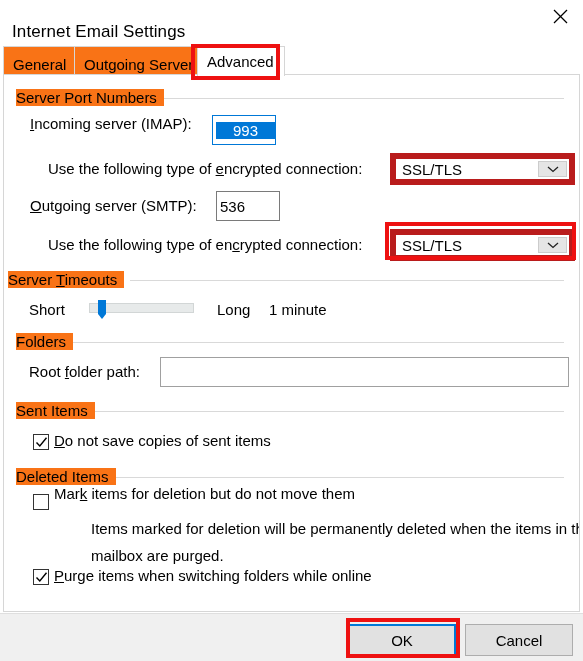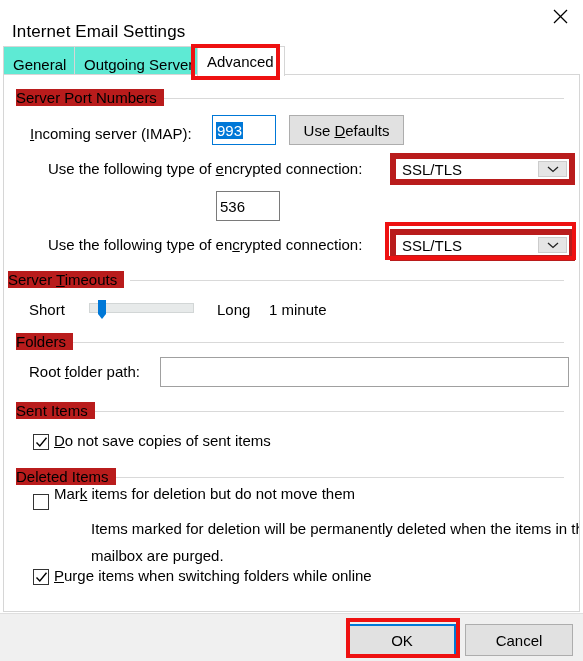--- a/index.html
+++ b/index.html
@@ -50,21 +50,21 @@
     width: 577px; height: 29px;
   }
   .tab {
     position: absolute;
     top: 0;
     height: 35px;
     padding: 0 9px;
     display: flex; align-items: center;
     font-size: 15px;
     color: #000;
-    background: #5eead4;
+    background: #f97316;
     border: 1px solid #d6d6d6;
     border-bottom: none;
     box-sizing: border-box;
     white-space: nowrap;
   }
   .tab.t0 { left: 0px;  width: 72px; }
   .tab.t1 { left: 71px; width: 124px; }
   .tab.t2 {
     left: 194px; width: 88px;
     background: #ffffff;
@@ -82,21 +82,21 @@
     border: 1px solid #d6d6d6;
     box-sizing: border-box;
     overflow: hidden;
   }
 
   
   .group-label {
     position: absolute;
     font-size: 15px;
     color: #000;
-    background: #b91c1c;
+    background: #f97316;
     padding-right: 7px;
     white-space: nowrap;
     z-index: 2;
   }
   .group-line {
     position: absolute;
     height: 1px;
     background: #d9d9d9;
     z-index: 1;
   }
@@ -119,21 +119,21 @@
     font-size: 15px;
     color: #000;
     padding: 0 3px;
     display: flex;
     align-items: center;
   }
   .tbox.focused { border: 1px solid #0078d7; }
   .sel {
     background: #0078d7;
     color: #ffffff;
-    padding: 0 1px;
+    padding: 0 17px;
     text-align: right;
   }
 
   
   .btn {
     position: absolute;
     box-sizing: border-box;
     background: #e1e1e1;
     border: 1px solid #adadad;
     font-family: "Liberation Sans", sans-serif;
@@ -256,42 +256,42 @@
   <div class="tab t2">
     <span>Advanced</span>
   </div>
 </div>
 
 <div class="tabpanel">
 
   <div class="group-label" style="left:12px; top:14px;">Server Port Numbers</div>
   <div class="group-line" style="left:151px; top:23px; width:409px;"></div>
 
-  <div class="lbl" style="left:26px; top:50px;">
+  <div class="lbl" style="left:26px; top:40px;">
     <u>I</u>ncoming server (IMAP):
   </div>
   <div class="tbox focused" style="left:208px; top:40px; width:64px; height:30px;">
     <span class="sel">993</span>
-  </div>
-  <div class="btn" style="left:285px; top:40px; width:115px; height:30px;">
-    <span>Use <u>D</u>efaults</span>
   </div>
 
   <div class="lbl" style="left:44px; top:85px;">
     Use the following type of <u>e</u>ncrypted connection:
   </div>
   <div class="combo" style="left:386px; top:78px; width:185px; height:32px;">
     <span class="cval">SSL/TLS</span>
     <span class="carrow">
       <svg width="12" height="8" viewBox="0 0 12 8">
           <polyline points="1,2 6,6.5 11,2" fill="none" stroke="#222" stroke-width="1.3"></polyline>
         </svg>
     </span>
   </div>
 
+  <div class="lbl" style="left:26px; top:122px;">
+    <u>O</u>utgoing server (SMTP):
+  </div>
   <div class="tbox" style="left:212px; top:116px; width:64px; height:30px;">
     <span>536</span>
   </div>
 
   <div class="lbl" style="left:44px; top:161px;">
     Use the following type of en<u>c</u>rypted connection:
   </div>
   <div class="combo" style="left:386px; top:154px; width:185px; height:32px;">
     <span class="cval">SSL/TLS</span>
     <span class="carrow">

